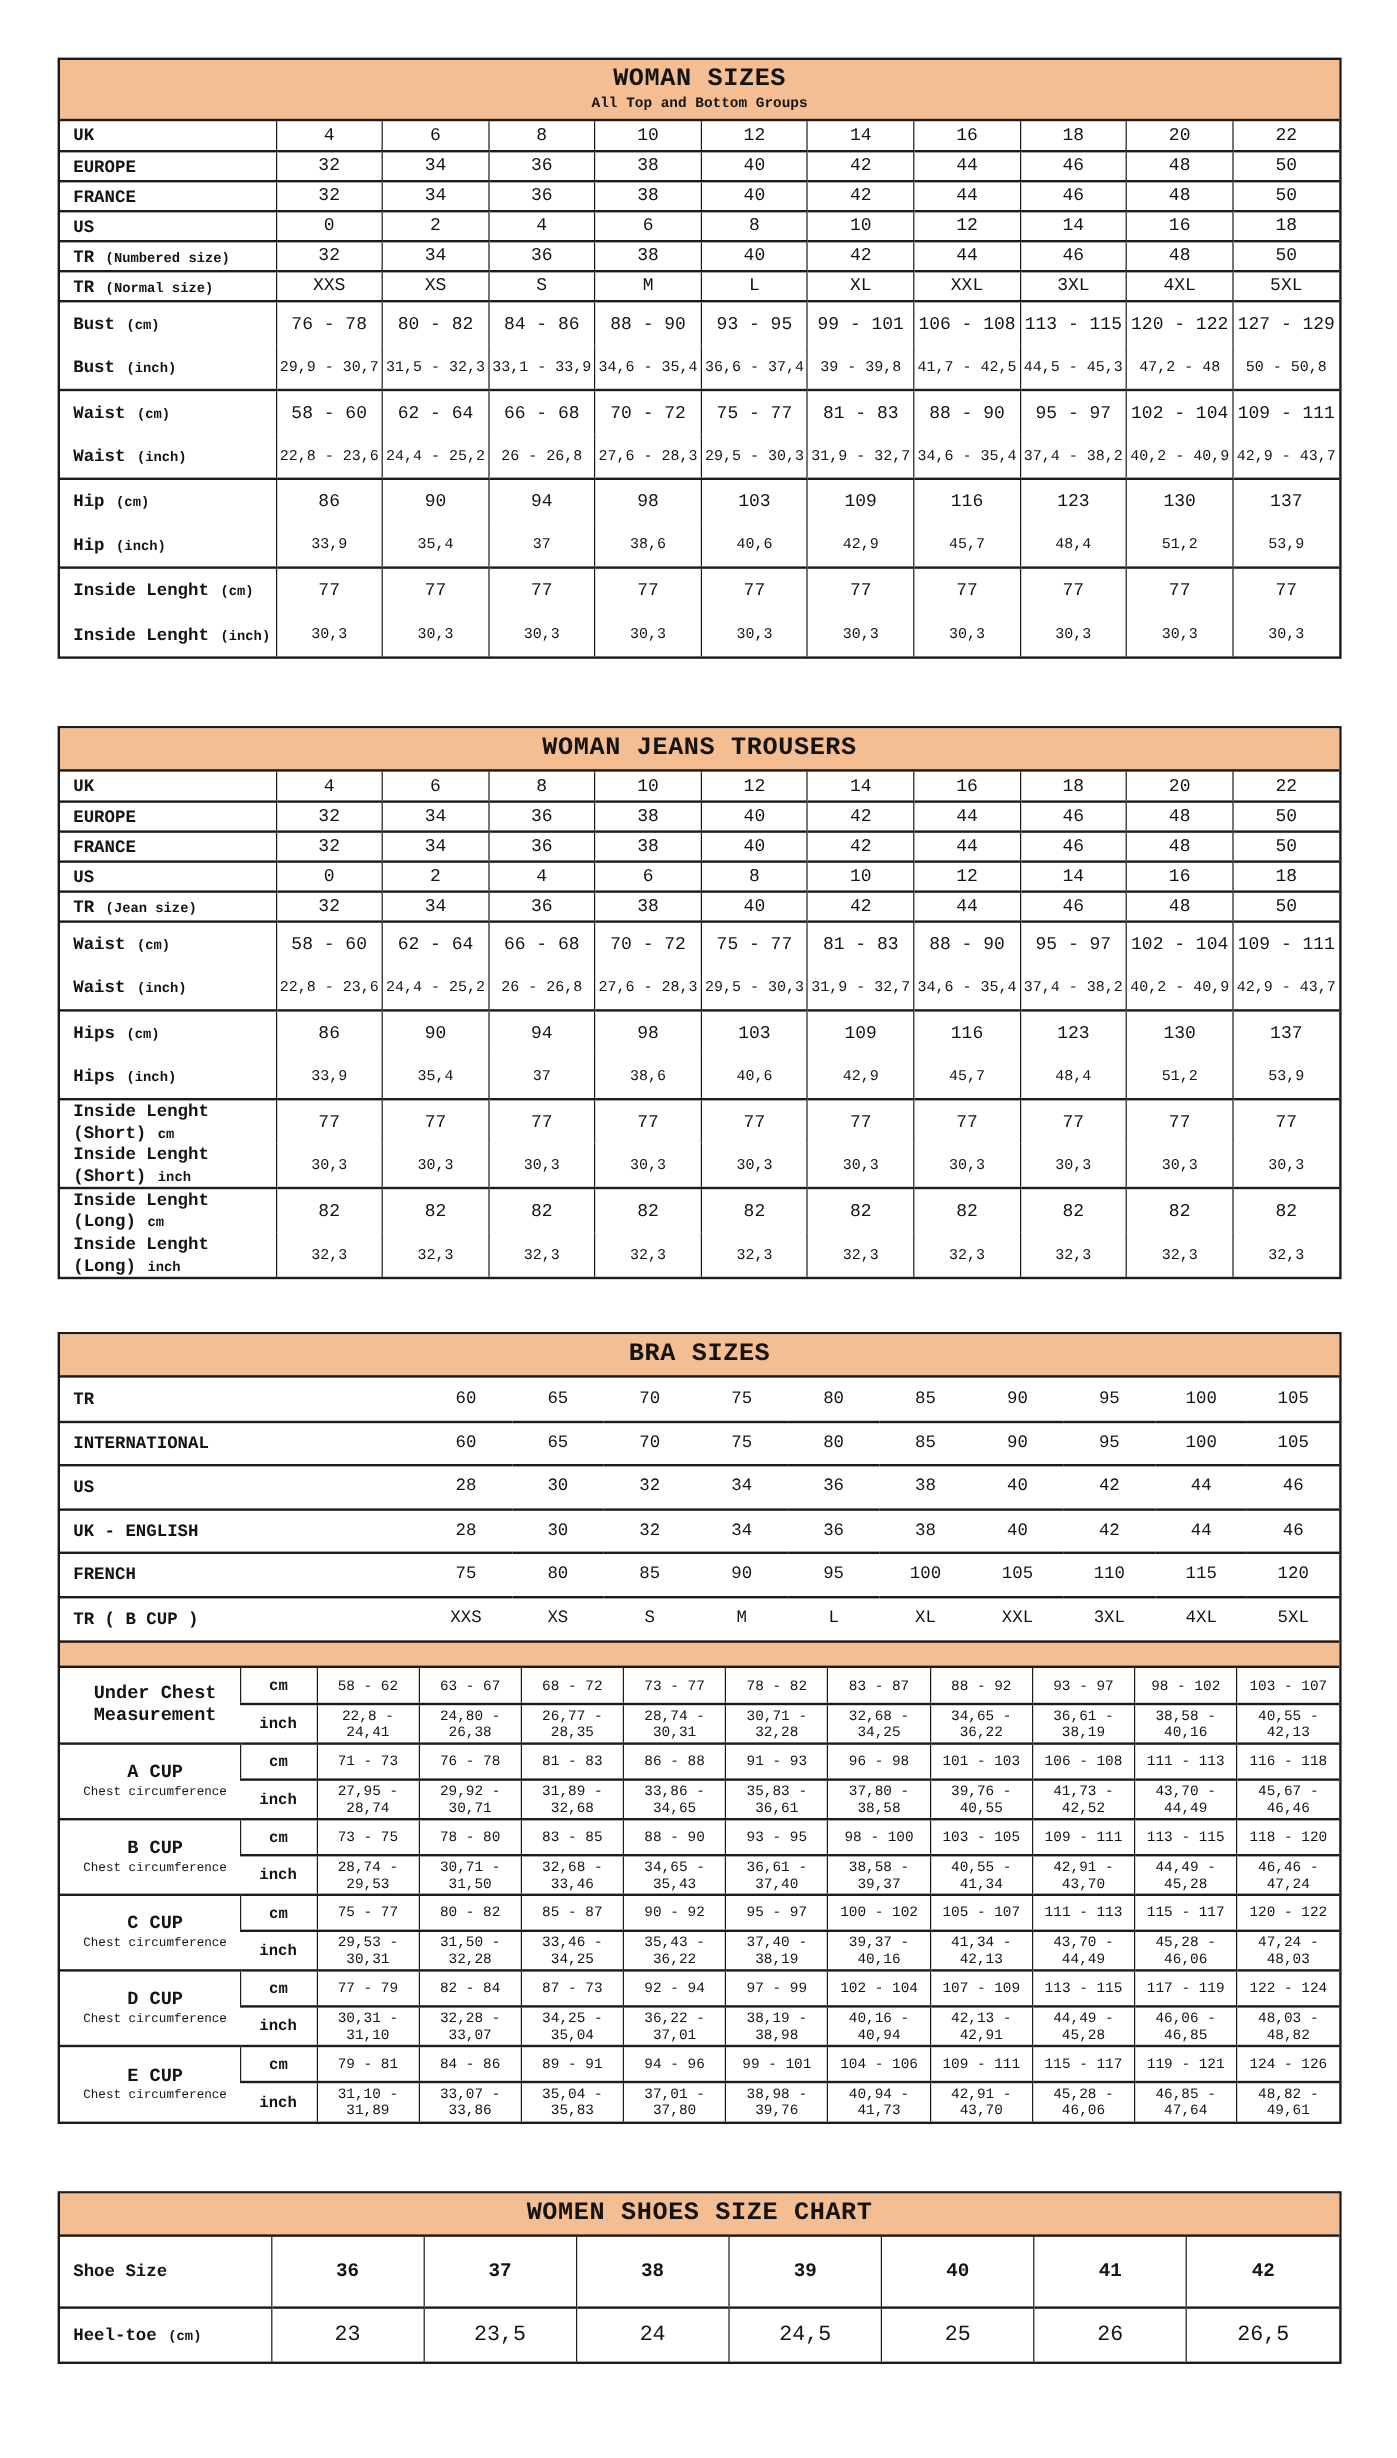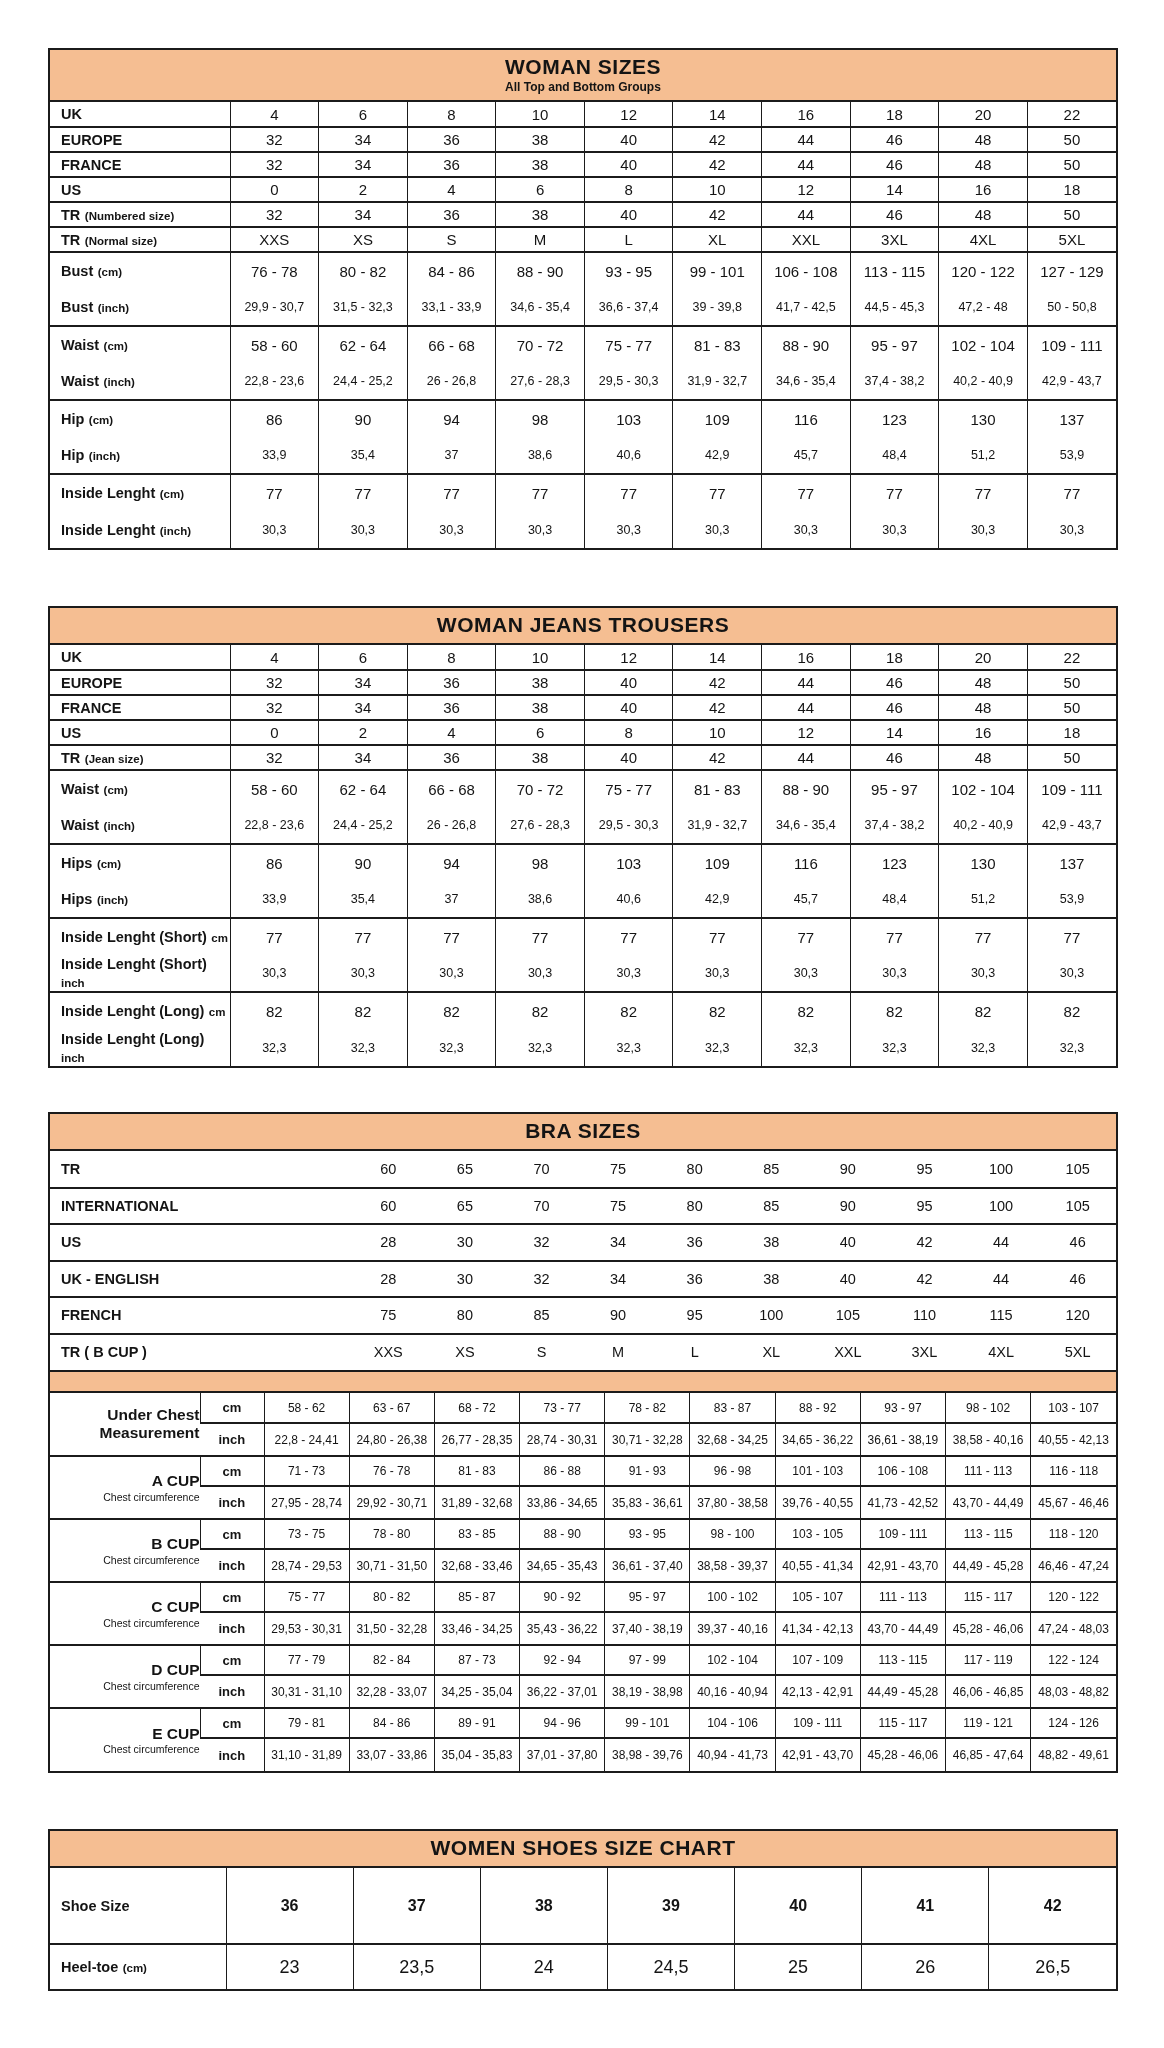--- a/index.html
+++ b/index.html
@@ -4,21 +4,21 @@
 <style>
   * { box-sizing: border-box; margin: 0; padding: 0; }
   html, body { background: #ffffff; }
   body {
     width: 1164px; height: 2048px;
     font-family: "Liberation Sans", sans-serif;
     color: #141414;
     --accent: #F5BE92;
     --bd: #1b1b1b;
   }
-  .page { padding: 48px 16px 0 48px; }
+  .page { padding: 48px 16px 0 48px; font-family: Liberation Mono, monospace; }
   .block {
     width: 1070px;
     border: 2.5px solid var(--bd);
     background: #fff;
   }
   .gap-lg { height: 56px; } .gap-md { height: 44px; }
 
   .band {
     background: var(--accent);
     border-bottom: 2.5px solid var(--bd);
@@ -55,31 +55,31 @@
   .bra-simple td.lbl { width: 300px; }
   .bra-simple tr { height: 36.5px; }
   .bra-simple .val { font-size: 14.5px; }
 
   .bra-divider {
     height: 23px; background: var(--accent);
     border-top: 2.5px solid var(--bd);
     border-bottom: 2.5px solid var(--bd);
   }
 
-  .cup-table td.cup-lbl { width: 150px; text-align: right; padding-left: 9px; }
+  .cup-table td.cup-lbl { width: 150px; text-align: center; padding-left: 9px; }
   .cup-table td.unit { width: 64px; font-weight: bold; font-size: 13px; }
   .cup-table tr.cm-row { height: 30px; }
   .cup-table tr.inch-row { height: 33px; }
   .cup-name { font-size: 15.5px; font-weight: bold; line-height: 1.15; }
   .cup-sub { font-size: 10.5px; margin-top: 1px; }
   .cup-cm { font-size: 12px; }
   .cup-inch { font-size: 12px; }
 
   .shoes-table td.lbl { width: 176px; }
-  .shoes-table tr.shoe-sizes { height: 76px; }
+  .shoes-table tr.shoe-sizes { height: 59px; }
   .shoes-table tr.heel-toe { height: 45px; }
   .shoes-table .val { font-size: 18px; }
   .shoes-table .val.b { font-size: 16px; }
 </style>
 </head>
 <body>
 
 <div class="page">
 
   <section class="block">

